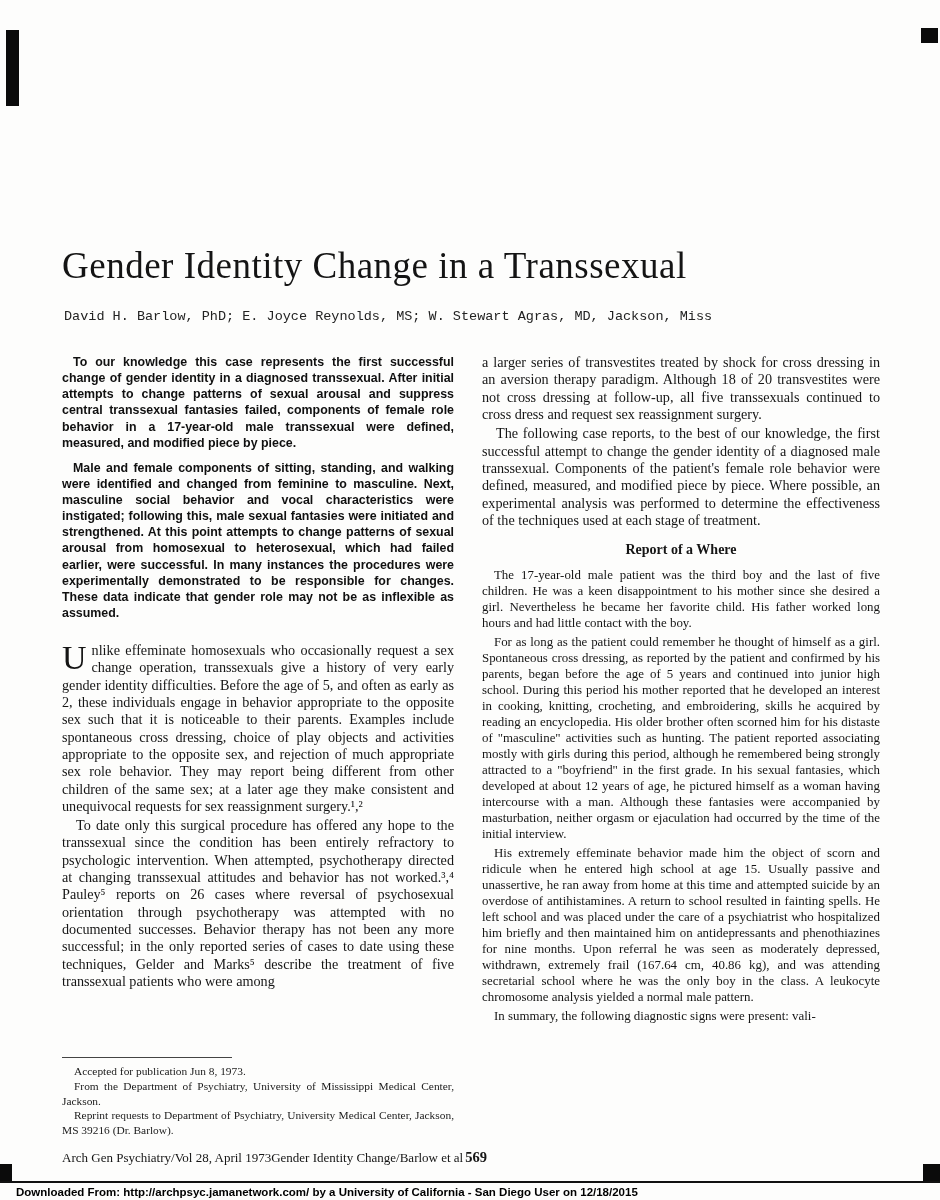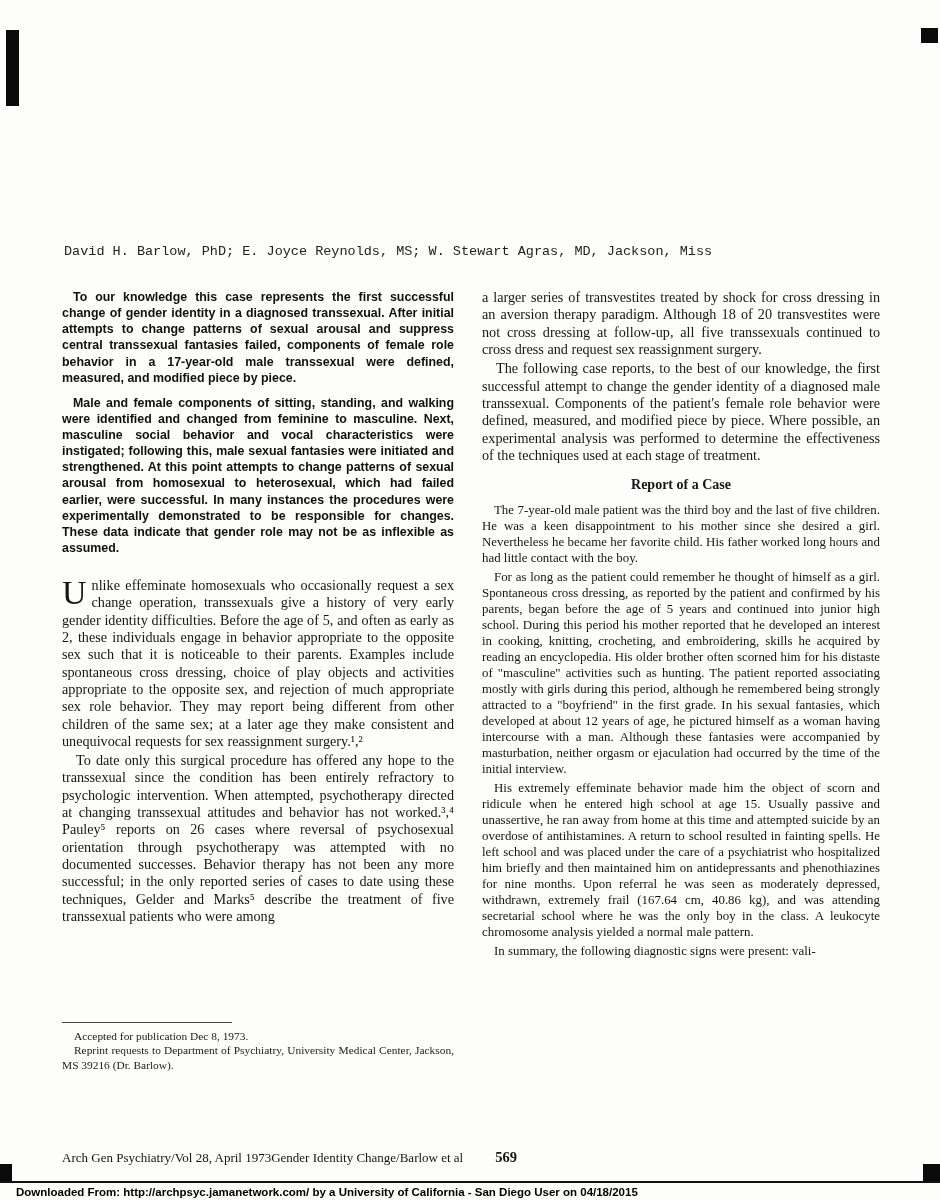--- a/index.html
+++ b/index.html
@@ -68,21 +68,21 @@
   }
 
   .case{font-size:12.9px;line-height:1.24;text-align:justify;}
   .case p{margin:0 0 3px 0;text-indent:12px;}
 
   .pagefooter{
     position:absolute;left:62px;right:58px;bottom:34px;
     display:flex;align-items:baseline;
     font-size:13px;
   }
-  .pf-right{display:flex;align-items:baseline;gap:32px;}
+  .pf-right{display:flex;align-items:baseline;gap:2px;}
   .pf-pagenum{font-weight:bold;font-size:14.5px;}
 
   .download-bar{
     position:absolute;left:0;right:0;bottom:0;height:17px;
     border-top:2px solid #111;
     font-family:"Liberation Sans", sans-serif;
     font-weight:bold;font-size:11.5px;color:#000;
     display:flex;align-items:center;padding-left:16px;
     background:#fdfdfc;
   }
@@ -92,67 +92,69 @@
 
 <div class="page">
 
   <div class="art art-tl"></div>
   <div class="art art-tr"></div>
   <div class="art art-bl"></div>
   <div class="art art-br"></div>
 
   <div class="content">
 
+    <h1 class="title">Gender Identity Change in a Transsexual</h1>
 
     <div class="authors">David H. Barlow, PhD; E. Joyce Reynolds, MS; W. Stewart Agras, MD, Jackson, Miss</div>
 
     <div class="columns">
 
       <div class="col left">
         <div class="abstract">
           <p>To our knowledge this case represents the first successful change of gender identity in a diagnosed transsexual. After initial attempts to change patterns of sexual arousal and suppress central transsexual fantasies failed, components of female role behavior in a 17-year-old male transsexual were defined, measured, and modified piece by piece.</p>
           <p>Male and female components of sitting, standing, and walking were identified and changed from feminine to masculine. Next, masculine social behavior and vocal characteristics were instigated; following this, male sexual fantasies were initiated and strengthened. At this point attempts to change patterns of sexual arousal from homosexual to heterosexual, which had failed earlier, were successful. In many instances the procedures were experimentally demonstrated to be responsible for changes. These data indicate that gender role may not be as inflexible as assumed.</p>
         </div>
 
         <div class="bodytext">
           <p><span class="dropcap">U</span><span>nlike effeminate homosexuals who occasionally request a sex change operation, transsexuals give a history of very early gender identity difficulties. Before the age of 5, and often as early as 2, these individuals engage in behavior appropriate to the opposite sex such that it is noticeable to their parents. Examples include spontaneous cross dressing, choice of play objects and activities appropriate to the opposite sex, and rejection of much appropriate sex role behavior. They may report being different from other children of the same sex; at a later age they make consistent and unequivocal requests for sex reassignment surgery.¹,²</span></p>
           <p class="indent">To date only this surgical procedure has offered any hope to the transsexual since the condition has been entirely refractory to psychologic intervention. When attempted, psychotherapy directed at changing transsexual attitudes and behavior has not worked.³,⁴ Pauley⁵ reports on 26 cases where reversal of psychosexual orientation through psychotherapy was attempted with no documented successes. Behavior therapy has not been any more successful; in the only reported series of cases to date using these techniques, Gelder and Marks⁵ describe the treatment of five transsexual patients who were among</p>
         </div>
 
         <div class="footnotes">
           <div class="fn-rule"></div>
-          <p>Accepted for publication Dec 8, 1973.</p>
+          <p>Accepted for publication Jun 8, 1973.</p>
+          <p>From the Department of Psychiatry, University of Mississippi Medical Center, Jackson.</p>
           <p>Reprint requests to Department of Psychiatry, University Medical Center, Jackson, MS 39216 (Dr. Barlow).</p>
         </div>
       </div>
 
       <div class="col right">
         <div class="rc-intro">
           <p>a larger series of transvestites treated by shock for cross dressing in an aversion therapy paradigm. Although 18 of 20 transvestites were not cross dressing at follow-up, all five transsexuals continued to cross dress and request sex reassignment surgery.</p>
           <p class="indent">The following case reports, to the best of our knowledge, the first successful attempt to change the gender identity of a diagnosed male transsexual. Components of the patient's female role behavior were defined, measured, and modified piece by piece. Where possible, an experimental analysis was performed to determine the effectiveness of the techniques used at each stage of treatment.</p>
         </div>
 
-        <h2 class="section-heading">Report of a Case</h2>
+        <h2 class="section-heading">Report of a Where</h2>
 
         <div class="case">
-          <p>The 7-year-old male patient was the third boy and the last of five children. He was a keen disappointment to his mother since she desired a girl. Nevertheless he became her favorite child. His father worked long hours and had little contact with the boy.</p>
+          <p>The 17-year-old male patient was the third boy and the last of five children. He was a keen disappointment to his mother since she desired a girl. Nevertheless he became her favorite child. His father worked long hours and had little contact with the boy.</p>
           <p>For as long as the patient could remember he thought of himself as a girl. Spontaneous cross dressing, as reported by the patient and confirmed by his parents, began before the age of 5 years and continued into junior high school. During this period his mother reported that he developed an interest in cooking, knitting, crocheting, and embroidering, skills he acquired by reading an encyclopedia. His older brother often scorned him for his distaste of "masculine" activities such as hunting. The patient reported associating mostly with girls during this period, although he remembered being strongly attracted to a "boyfriend" in the first grade. In his sexual fantasies, which developed at about 12 years of age, he pictured himself as a woman having intercourse with a man. Although these fantasies were accompanied by masturbation, neither orgasm or ejaculation had occurred by the time of the initial interview.</p>
           <p>His extremely effeminate behavior made him the object of scorn and ridicule when he entered high school at age 15. Usually passive and unassertive, he ran away from home at this time and attempted suicide by an overdose of antihistamines. A return to school resulted in fainting spells. He left school and was placed under the care of a psychiatrist who hospitalized him briefly and then maintained him on antidepressants and phenothiazines for nine months. Upon referral he was seen as moderately depressed, withdrawn, extremely frail (167.64 cm, 40.86 kg), and was attending secretarial school where he was the only boy in the class. A leukocyte chromosome analysis yielded a normal male pattern.</p>
           <p>In summary, the following diagnostic signs were present: vali-</p>
         </div>
       </div>
 
     </div>
   </div>
 
   <div class="pagefooter">
     <span>Arch Gen Psychiatry/Vol 28, April 1973</span>
     <span class="pf-right">
       <span>Gender Identity Change/Barlow et al</span>
       <span class="pf-pagenum">569</span>
     </span>
   </div>
 
   <div class="download-bar">
-    <span>Downloaded From: http://archpsyc.jamanetwork.com/ by a University of California - San Diego User  on 04/18/2015</span>
+    <span>Downloaded From: http://archpsyc.jamanetwork.com/ by a University of California - San Diego User  on 12/18/2015</span>
   </div>
 
 </div>
 
 </body></html>

